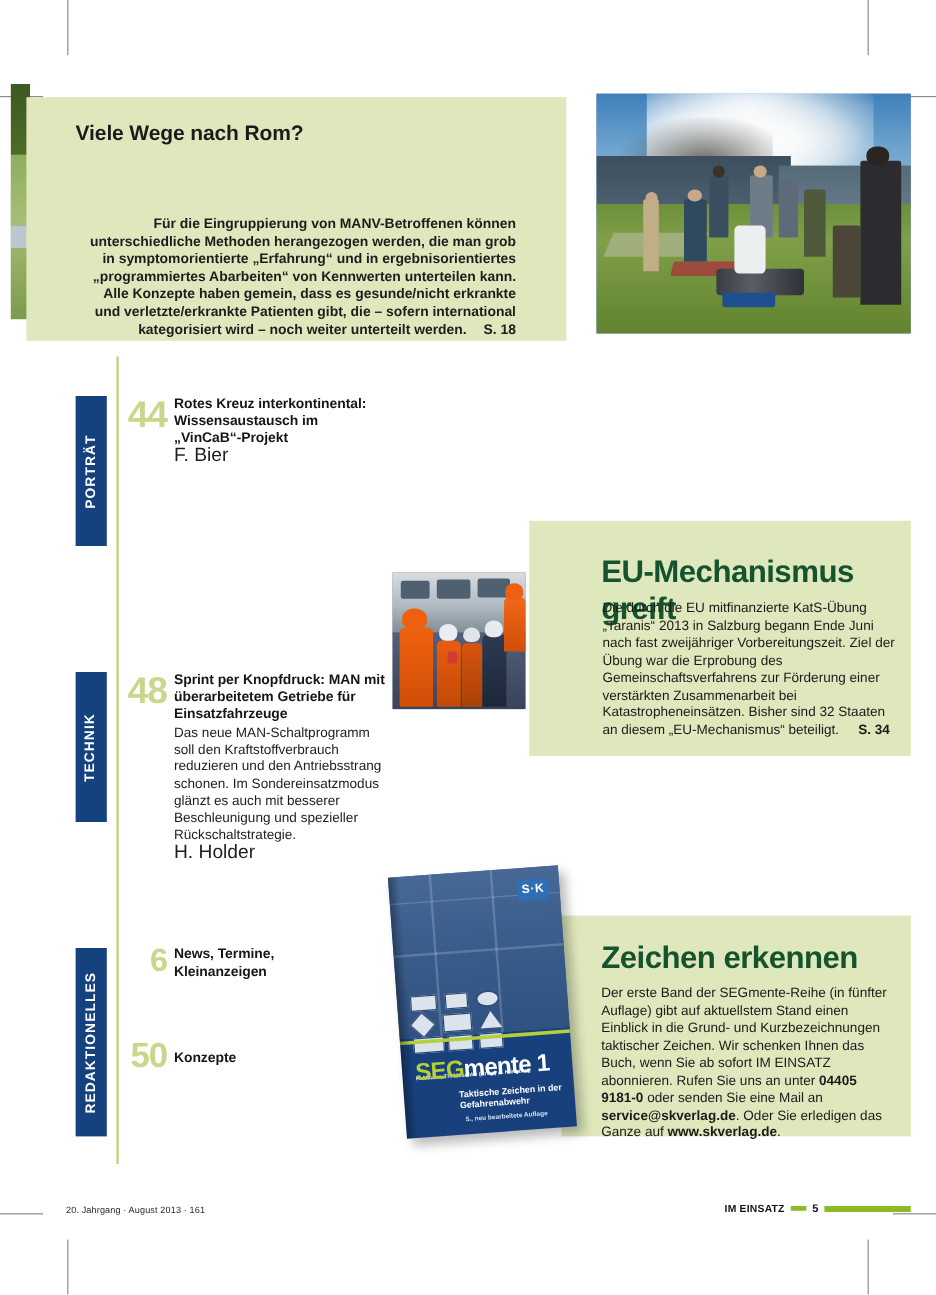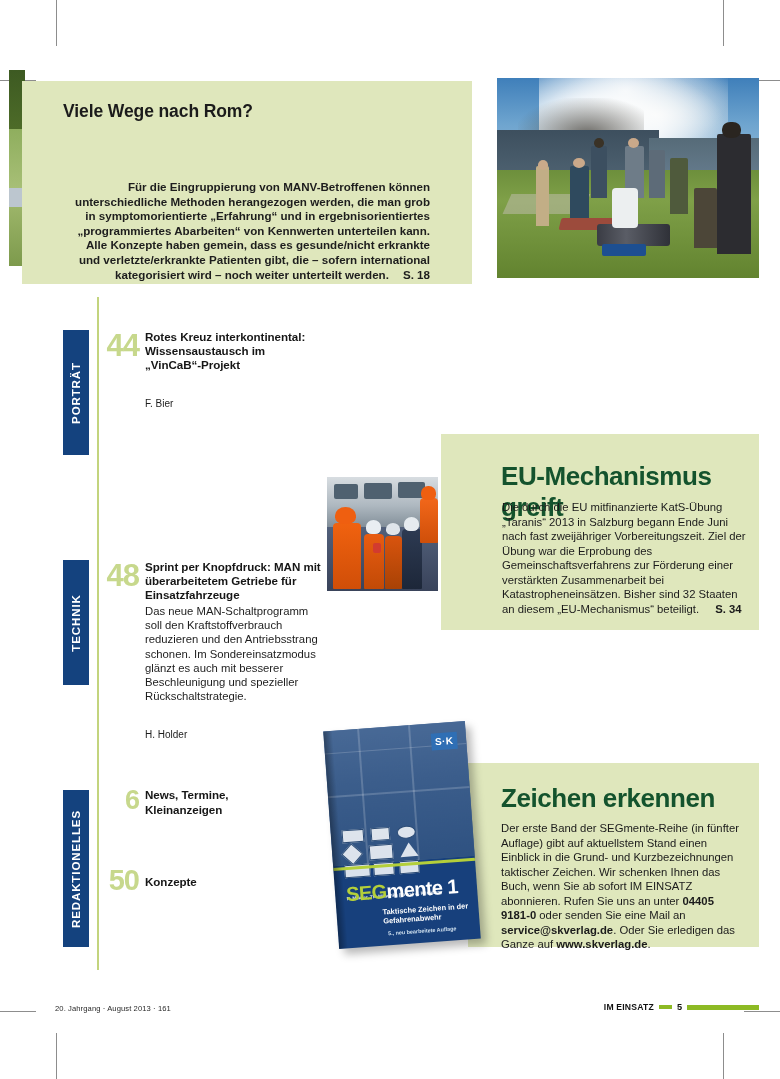--- a/index.html
+++ b/index.html
@@ -147,21 +147,21 @@
   }
   .entry .body { position: absolute; left: 50px; top: 0; width: 176px; }
   .entry .hd {
     font-size: 11.6px; font-weight: 700; color: #161616;
     line-height: 14.2px; letter-spacing: -.05px;
   }
   .entry .tx {
     font-size: 11.3px; color: #1d1d1d; line-height: 14.3px;
     margin-top: 1px;
   }
-  .entry .au { font-size: 10px; color: #1d1d1d; line-height: 14.3px; margin-top: 24px; }
+  .entry .au { font-size: 16px; color: #1d1d1d; line-height: 14.3px; }
   .entry.simple .hd { line-height: 14.6px; }
 
   
   .promo { position: absolute; background: #dfe7bc; }
   .promo .ttl {
     position: absolute;
     font-size: 26px; font-weight: 700; color: #14532d;
     letter-spacing: -.45px;
   }
   .promo .txt {

